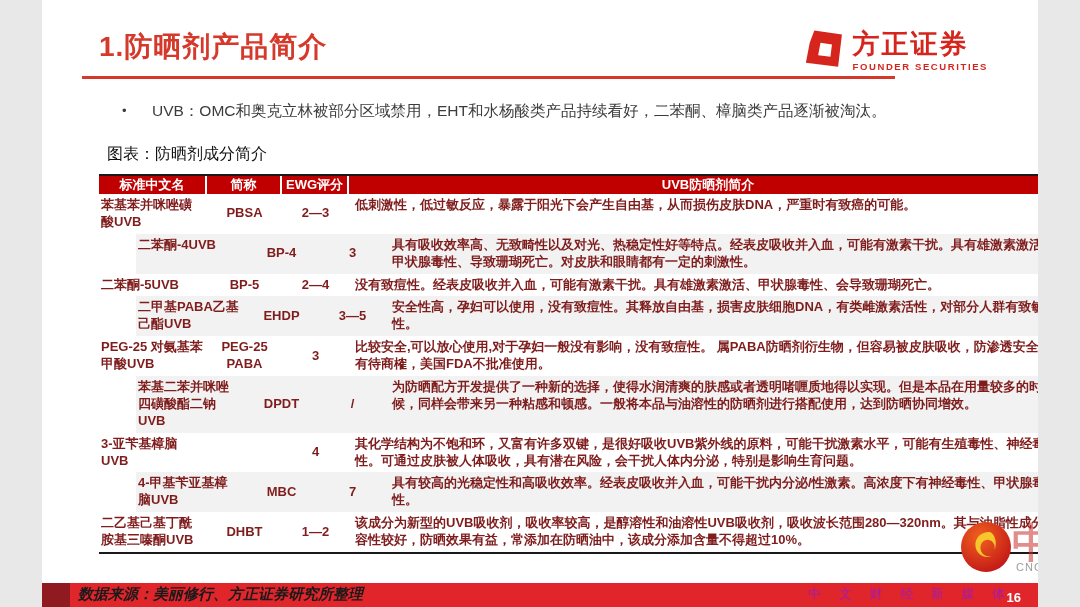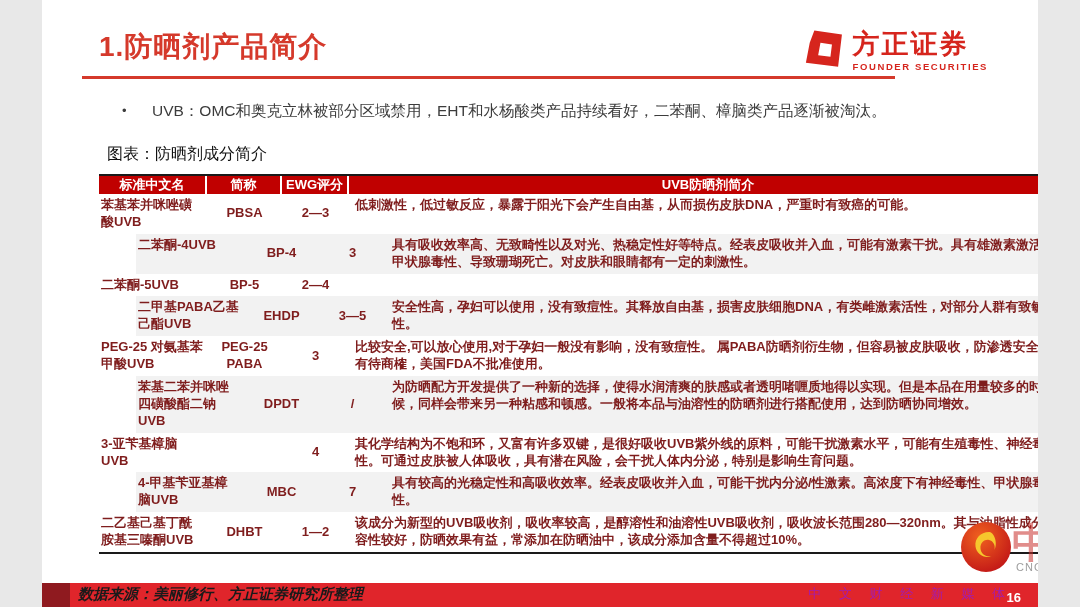--- a/index.html
+++ b/index.html
@@ -118,20 +118,21 @@
         <div class="trow alt">
       <div class="td name">二苯酮-4UVB</div>
       <div class="td abbr">BP-4</div>
       <div class="td ewg">3</div>
       <div class="td desc">具有吸收效率高、无致畸性以及对光、热稳定性好等特点。经表皮吸收并入血，可能有激素干扰。具有雄激素激活、甲状腺毒性、导致珊瑚死亡。对皮肤和眼睛都有一定的刺激性。</div>
     </div>
         <div class="trow">
       <div class="td name">二苯酮-5UVB</div>
       <div class="td abbr">BP-5</div>
       <div class="td ewg">2—4</div>
+      <div class="td desc">没有致痘性。经表皮吸收并入血，可能有激素干扰。具有雄激素激活、甲状腺毒性、会导致珊瑚死亡。</div>
     </div>
         <div class="trow alt">
       <div class="td name">二甲基PABA乙基己酯UVB</div>
       <div class="td abbr">EHDP</div>
       <div class="td ewg">3—5</div>
       <div class="td desc">安全性高，孕妇可以使用，没有致痘性。其释放自由基，损害皮肤细胞DNA，有类雌激素活性，对部分人群有致敏性。</div>
     </div>
         <div class="trow">
       <div class="td name">PEG-25 对氨基苯甲酸UVB</div>
       <div class="td abbr">PEG-25 PABA</div>

